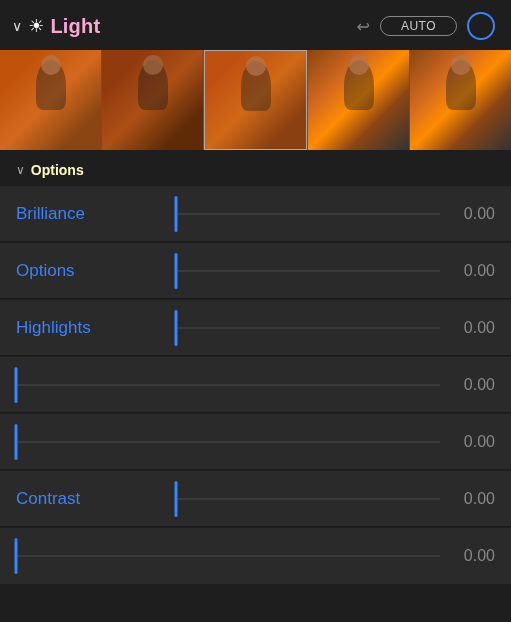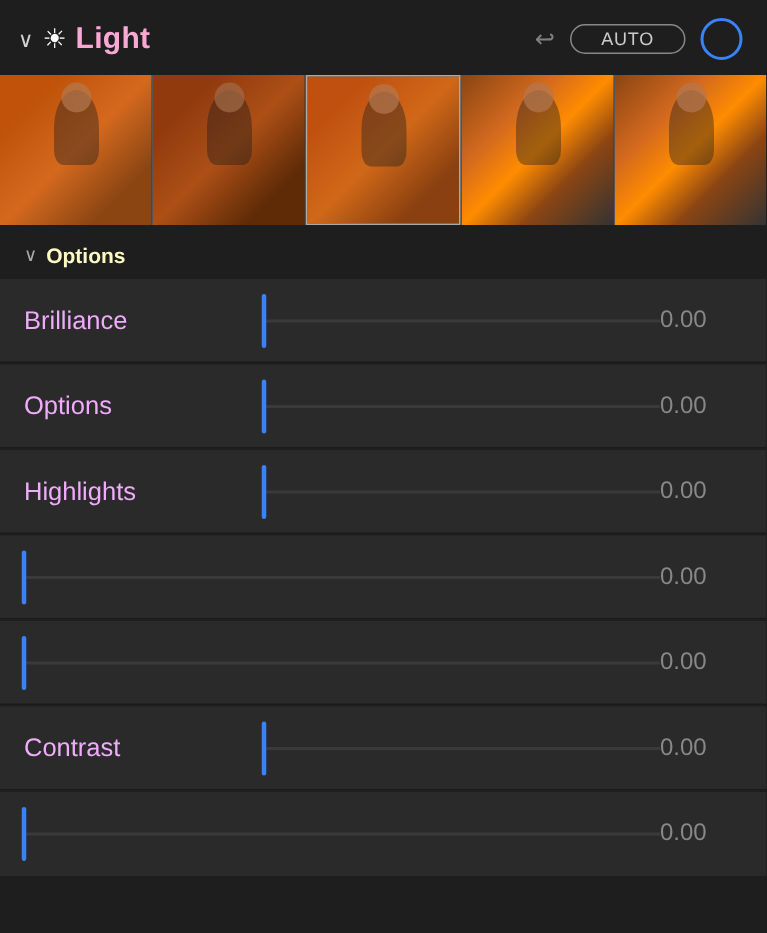--- a/index.html
+++ b/index.html
@@ -203,21 +203,21 @@
       cursor: pointer;
     }
 
     .slider-row:not(:last-child) {
       border-bottom: 1px solid #1a1a1a;
     }
 
     .slider-label {
       font-size: 17px;
       font-weight: 400;
-      color: #f0abfc;
+      color: #3b82f6;
       width: 160px;
       flex-shrink: 0;
     }
 
     .slider-track-area {
       flex: 1;
       height: 100%;
       display: flex;
       align-items: center;
       position: relative;
@@ -241,20 +241,21 @@
       width: 3px;
       height: 36px;
       background-color: #3a82f7;
       border-radius: 2px;
     }
 
     .slider-value {
       font-size: 16px;
       color: #888888;
       width: 55px;
+      text-align: right;
       flex-shrink: 0;
     }
   </style>
 </head>
 <body>
 
 <div class="panel">
 
   <div class="header">
     <div class="header-left">

